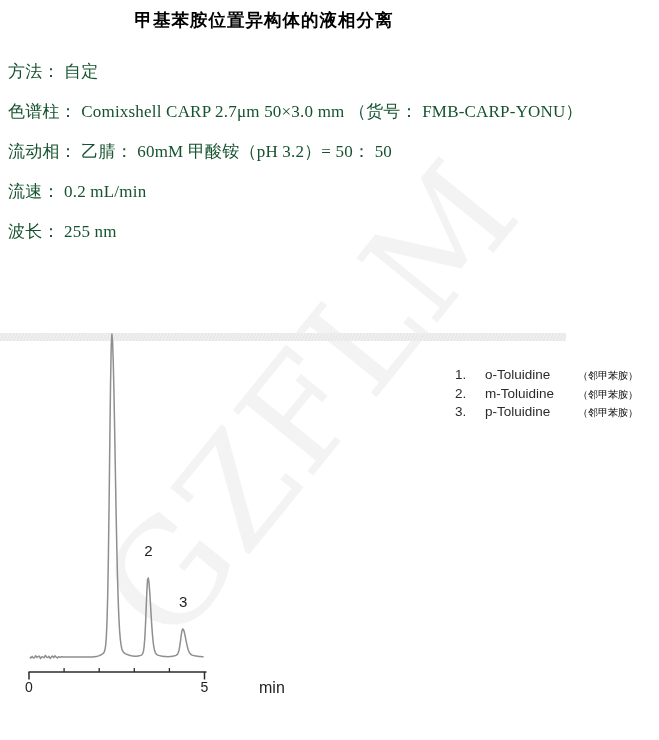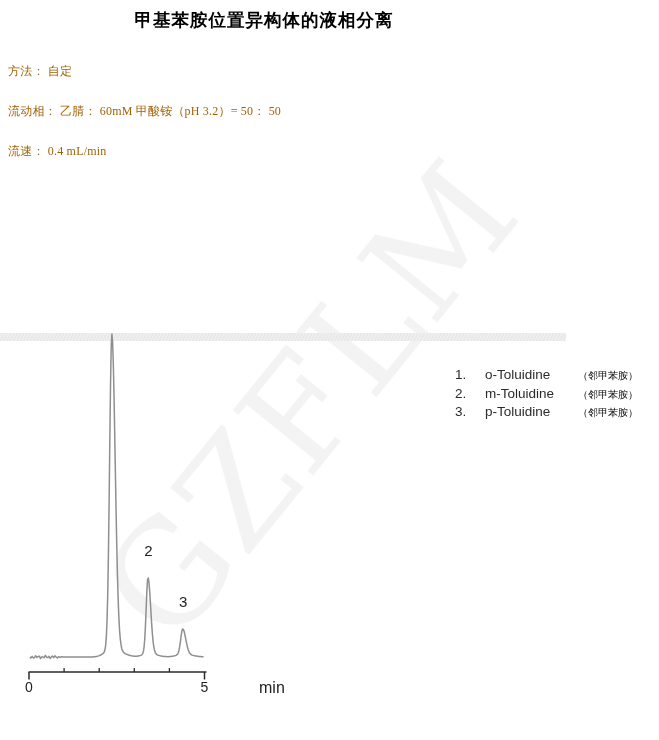--- a/index.html
+++ b/index.html
@@ -16,21 +16,21 @@
   .divider-band{
     position:absolute;left:0;top:333px;width:566px;height:8px;z-index:2;
     background:repeating-linear-gradient(115deg,#ededed 0px,#e5e5e5 1px,#f2f2f2 2px,#eaeaea 3px);
   }
   .doc-title{
     position:absolute;left:0;top:8px;width:528px;z-index:3;
     text-align:center;font-size:17.5px;font-weight:bold;letter-spacing:1px;color:#000;
   }
   .params{position:absolute;left:8px;top:64px;z-index:3;}
   .param-line{
-    font-size:12px;line-height:15px;margin-bottom:25px;color:#a16207;
+    font-size:17px;line-height:15px;margin-bottom:25px;color:#14532d;
     white-space:nowrap;letter-spacing:0.2px;
   }
   .legend{
     position:absolute;left:455px;top:366px;z-index:3;
   }
   .legend-row{
     display:grid;grid-template-columns:30px 93px auto;align-items:baseline;
     height:18.7px;line-height:18.7px;
   }
   .legend-num,.legend-name{
@@ -54,22 +54,24 @@
 <div class="page">
 
   <div class="watermark">GZFLM</div>
 
   <div class="divider-band"></div>
 
   <div class="doc-title">甲基苯胺位置异构体的液相分离</div>
 
   <div class="params">
     <div class="param-line">方法： 自定</div>
+    <div class="param-line">色谱柱： Comixshell CARP 2.7μm 50×3.0 mm （货号： FMB-CARP-YONU）</div>
     <div class="param-line">流动相： 乙腈： 60mM 甲酸铵（pH 3.2）= 50： 50</div>
-    <div class="param-line">流速： 0.4 mL/min</div>
+    <div class="param-line">流速： 0.2 mL/min</div>
+    <div class="param-line">波长： 255 nm</div>
   </div>
 
   <div class="legend">
     <div class="legend-row">
       <span class="legend-num">1.</span>
       <span class="legend-name">o-Toluidine</span>
       <span class="legend-cn">（邻甲苯胺）</span>
     </div>
     <div class="legend-row">
       <span class="legend-num">2.</span>

